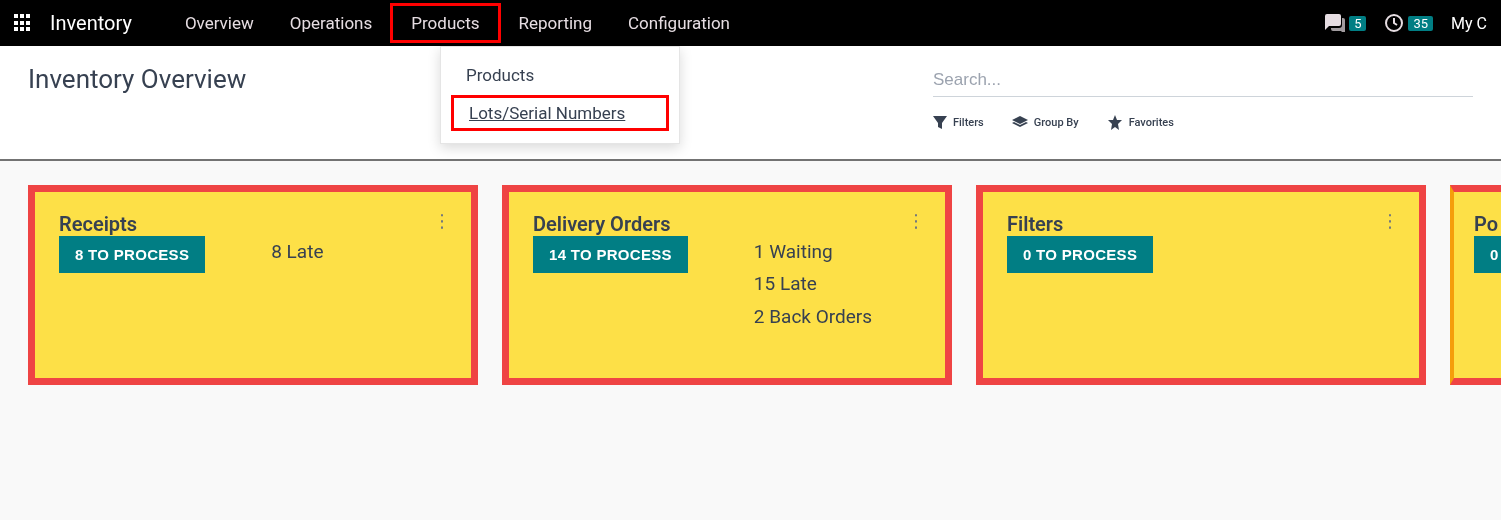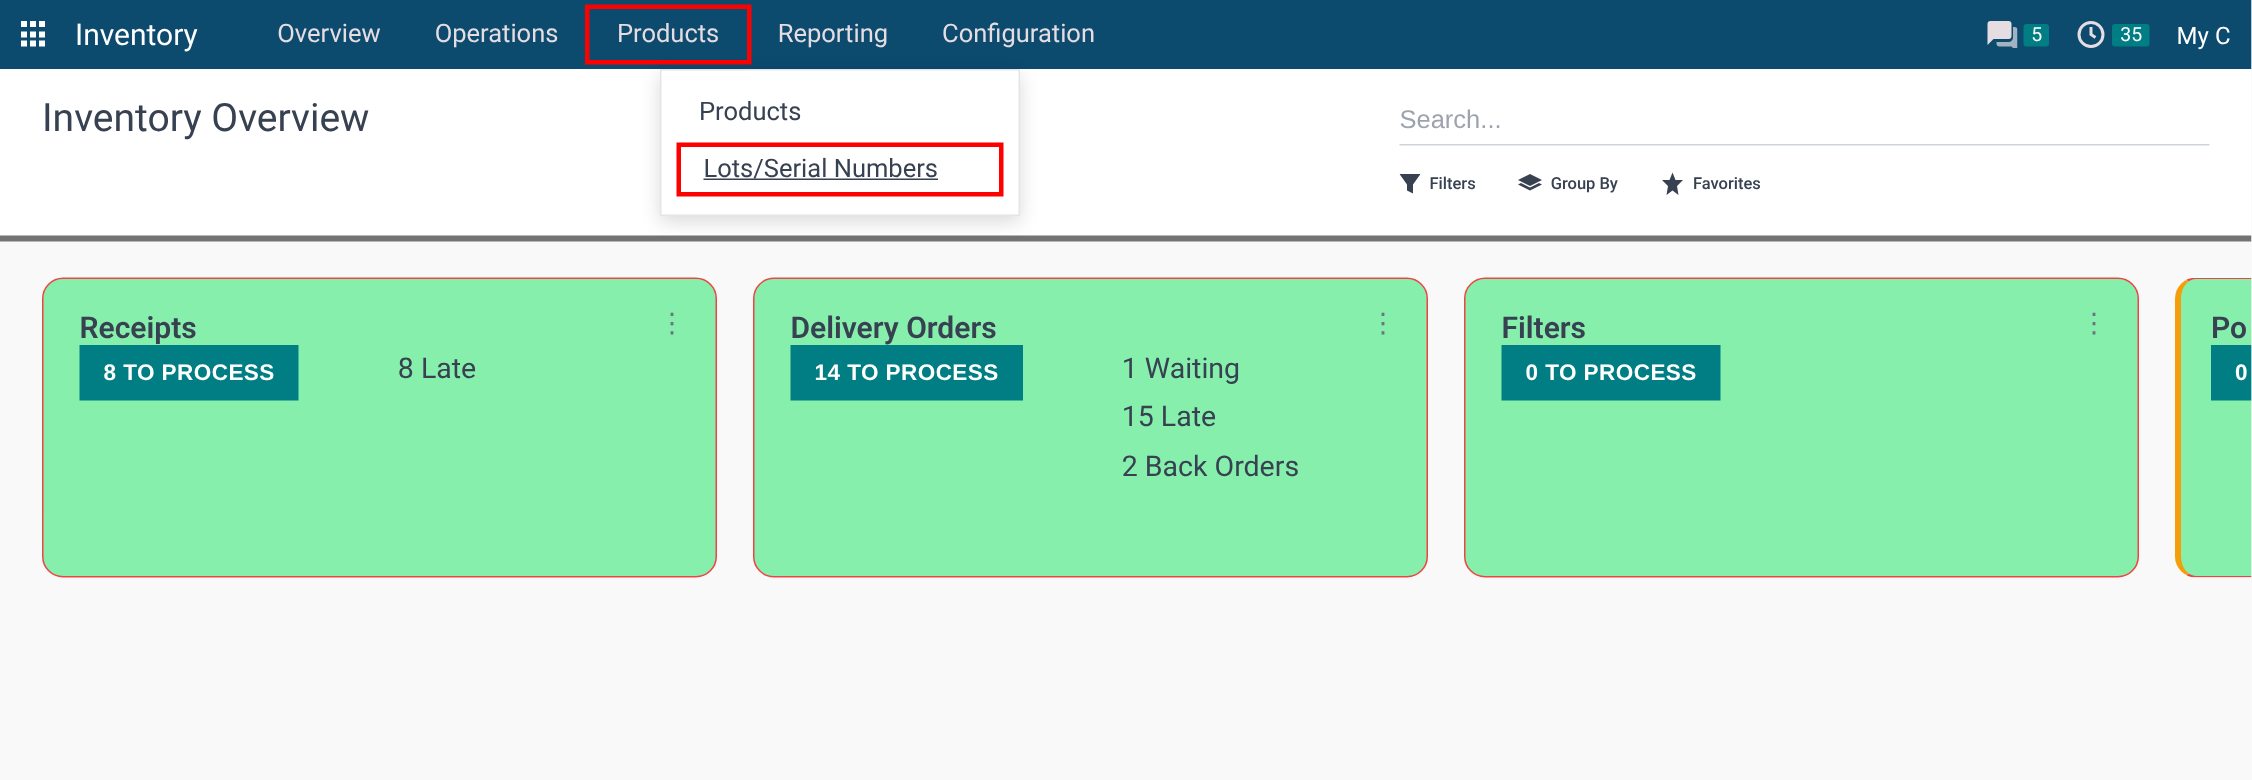--- a/index.html
+++ b/index.html
@@ -1,43 +1,43 @@
 <!DOCTYPE html>
 <html><head>
 <meta charset="utf-8">
 <style>
   * { box-sizing: border-box; margin: 0; padding: 0; }
   body { font-family: -apple-system, BlinkMacSystemFont, "Segoe UI", Roboto, "Helvetica Neue", Arial, sans-serif; background: #f9f9f9; width: 1501px; overflow-x: hidden; }
   
-  .topnav { background: #0c4a6e; height: 46px; display: flex; align-items: center; color: #fff; padding: 0 14px; position: relative; }
+  .topnav { background: #000000; height: 46px; display: flex; align-items: center; color: #fff; padding: 0 14px; position: relative; }
   .apps-icon { display: inline-flex; flex-wrap: wrap; width: 18px; height: 18px; gap: 2px; margin-right: 18px; cursor: pointer; }
   .apps-icon span { width: 4px; height: 4px; background: #fff; display: block; }
   .app-title { font-size: 20px; font-weight: 400; margin-right: 35px; }
   .nav-item { font-size: 17px; padding: 10px 18px; cursor: pointer; color: #e6dde2; }
   .nav-item.active { border: 3px solid #ff0000; padding: 7px 18px; }
   .nav-spacer { flex: 1; }
   .nav-right { display: flex; align-items: center; gap: 18px; }
   .nav-icon-badge { display: flex; align-items: center; cursor: pointer; position: relative; }
   .badge { background: #017E84; color: #fff; font-size: 13px; padding: 0 5px; border-radius: 2px; margin-left: 4px; }
   .nav-user { font-size: 16px; color: #fff; white-space: nowrap; }
   
   .dropdown { position: absolute; top: 46px; left: 440px; background: #fff; box-shadow: 0 4px 12px rgba(0,0,0,0.15); min-width: 240px; padding: 10px 0; z-index: 10; border: 1px solid #e5e5e5; }
   .dropdown-item { padding: 8px 25px; font-size: 17px; color: #374151; cursor: pointer; }
   .dropdown-item.highlight { border: 3px solid #ff0000; margin: 2px 10px; padding: 5px 15px; text-decoration: underline; }
   
-  .subheader { background: #fff; padding: 18px 28px 10px 28px; display: flex; align-items: flex-start; border-bottom: 4px solid #737373; min-height: 115px; }
+  .subheader { background: #fff; padding: 18px 28px 10px 28px; display: flex; align-items: flex-start; border-bottom: 2px solid #737373; min-height: 115px; }
   .page-title { font-size: 26px; color: #374151; flex: 1; }
   .search-area { width: 540px; }
   .search-input { width: 100%; border: none; border-bottom: 1px solid #ced4da; font-size: 17px; padding: 6px 0; outline: none; color: #374151; background: transparent; }
   .search-input::placeholder { color: #9ca3af; }
   .search-tools { display: flex; gap: 28px; margin-top: 18px; font-size: 11px; color: #374151; }
   .search-tool { display: flex; align-items: center; gap: 6px; cursor: pointer; font-weight: 500; }
   
   .cards-row { display: flex; gap: 24px; padding: 24px 28px; overflow: hidden; }
-  .card { background: #86efac; border: 1px solid #ef4444; border-radius: 14px; width: 450px; min-height: 200px; padding: 20px 24px; position: relative; flex-shrink: 0; }
+  .card { background: #fde047; border: 7px solid #ef4444; border-radius: 0; width: 450px; min-height: 200px; padding: 20px 24px; position: relative; flex-shrink: 0; }
   .card-title { font-size: 20px; font-weight: 600; color: #374151; }
   .card-dots { position: absolute; top: 18px; right: 20px; cursor: pointer; color: #6b7280; font-size: 18px; }
   .card-body { display: flex; gap: 66px; }
   .process-btn { background: #017E84; color: #fff; border: none; padding: 10px 16px; font-size: 15px; font-weight: 600; letter-spacing: 0.3px; cursor: pointer; align-self: flex-start; }
   .card-stats { font-size: 19px; color: #374151; line-height: 1.7; }
   .card-partial { border-left: 4px solid #f59e0b; width: 80px; padding-left: 20px; }
   
   svg { display: block; }
 </style>
 </head>

